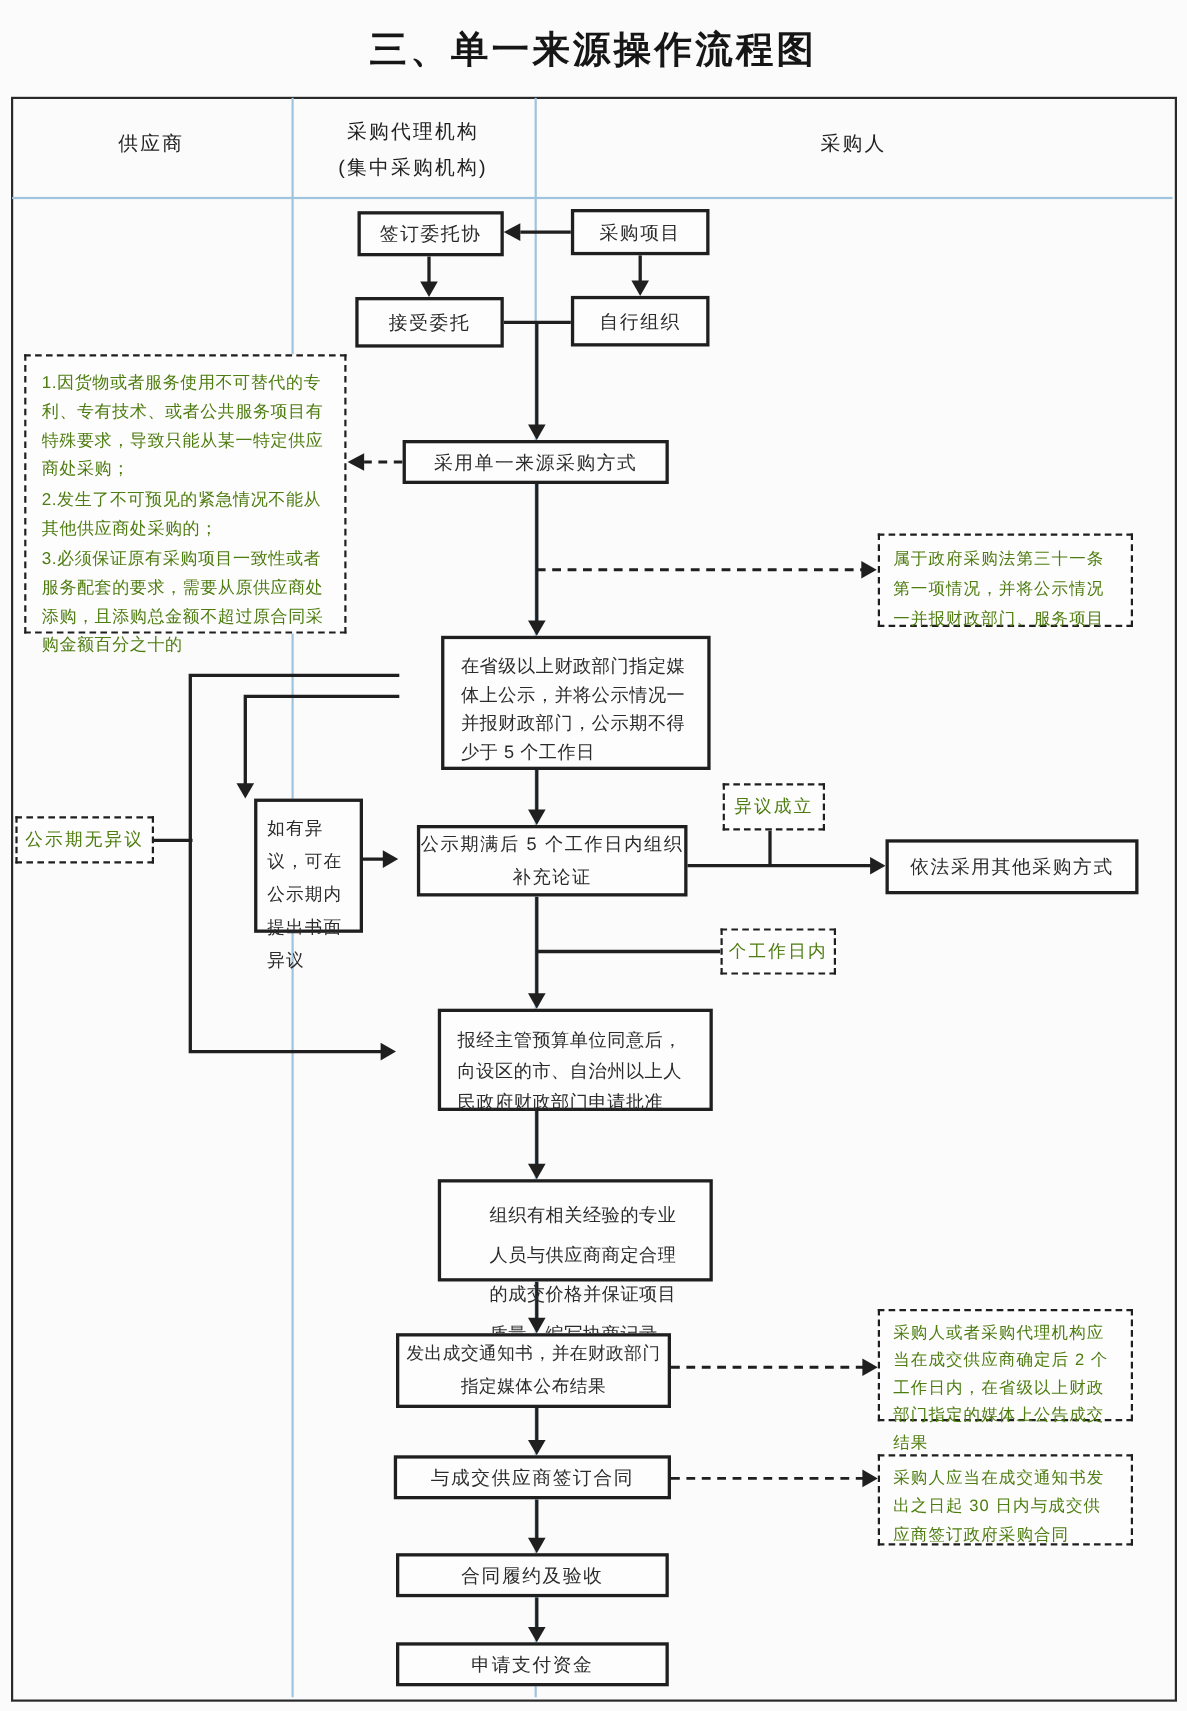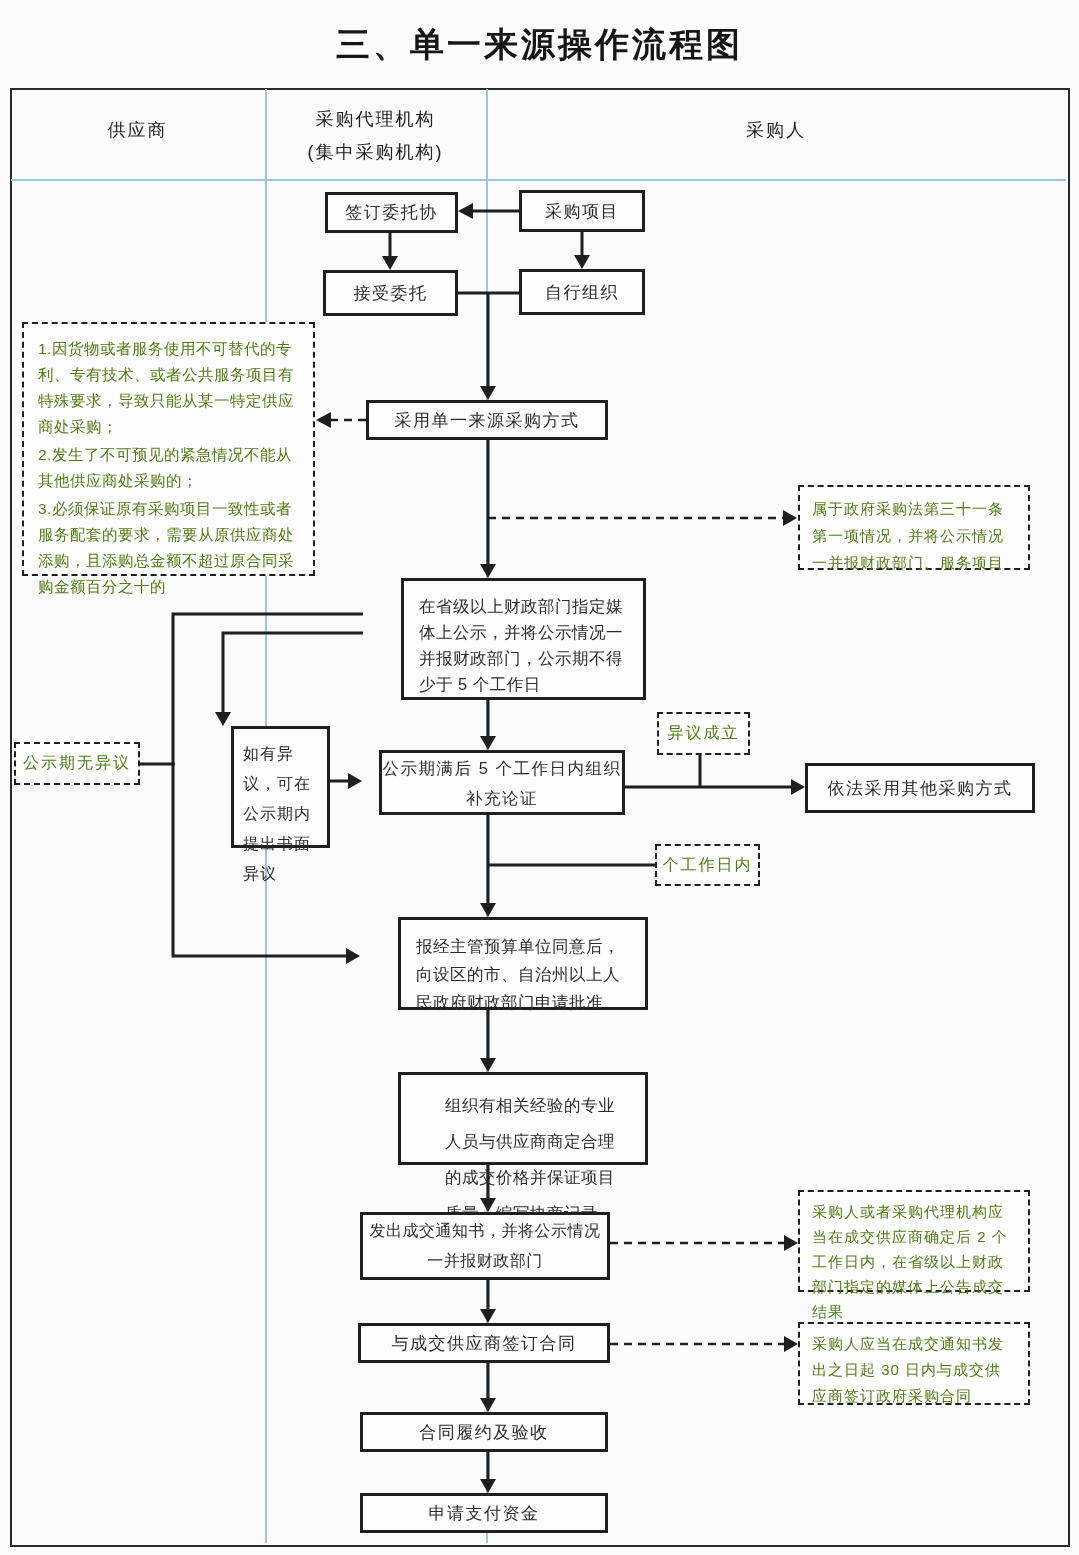--- a/index.html
+++ b/index.html
@@ -158,21 +158,21 @@
   <div class="box" style="left:519px;top:190px;width:126px;height:42px;">采购项目</div>
   <div class="box" style="left:323px;top:270px;width:135px;height:46px;">接受委托</div>
   <div class="box" style="left:519px;top:269px;width:126px;height:46px;">自行组织</div>
   <div class="box" style="left:366px;top:400px;width:242px;height:40px;">采用单一来源采购方式</div>
   <div class="box para" style="left:363px;top:578px;width:245px;height:122px;">在省级以上财政部门指定媒体上公示，并将公示情况一并报财政部门，公示期不得少于 5 个工作日</div>
   <div class="box para" style="left:193px;top:726px;width:99px;height:122px;line-height:30px;padding:10px 9px;font-size:16px;letter-spacing:1px;">如有异议，可在公示期内提出书面异议</div>
   <div class="box" style="left:362px;top:750px;width:246px;height:65px;line-height:30px;font-size:16.5px;margin-left:17px;">公示期满后 5 个工作日内组织补充论证</div>
   <div class="box" style="left:805px;top:763px;width:230px;height:50px;">依法采用其他采购方式</div>
   <div class="box para" style="left:360px;top:917px;width:250px;height:93px;line-height:28px;">报经主管预算单位同意后，向设区的市、自治州以上人民政府财政部门申请批准</div>
   <div class="box para" style="left:360px;top:1072px;width:250px;height:93px;line-height:36px;padding-left:44px;">组织有相关经验的专业人员与供应商商定合理的成交价格并保证项目质量，编写协商记录</div>
-  <div class="box" style="left:360px;top:1212px;width:250px;height:68px;line-height:30px;font-size:16px;letter-spacing:0.5px;padding:0 6px;">发出成交通知书，并将公示情况一并报财政部门</div>
+  <div class="box" style="left:360px;top:1212px;width:250px;height:68px;line-height:30px;font-size:16px;letter-spacing:0.5px;padding:0 6px;">发出成交通知书，并在财政部门指定媒体公布结果</div>
   <div class="box" style="left:358px;top:1323px;width:252px;height:40px;">与成交供应商签订合同</div>
   <div class="box" style="left:360px;top:1412px;width:248px;height:40px;">合同履约及验收</div>
   <div class="box" style="left:360px;top:1493px;width:248px;height:40px;">申请支付资金</div>
 
   <div class="dash para cond" style="left:22px;top:322px;width:293px;height:254px;display:block;">
     <p>1.因货物或者服务使用不可替代的专利、专有技术、或者公共服务项目有特殊要求，导致只能从某一特定供应商处采购；</p>
     <p>2.发生了不可预见的紧急情况不能从其他供应商处采购的；</p>
     <p>3.必须保证原有采购项目一致性或者服务配套的要求，需要从原供应商处添购，且添购总金额不超过原合同采购金额百分之十的</p>
   </div>
   <div class="dash para" style="left:798px;top:485px;width:232px;height:85px;padding:8px 12px;font-size:15px;line-height:27px;letter-spacing:1px;">属于政府采购法第三十一条第一项情况，并将公示情况一并报财政部门、服务项目</div>

